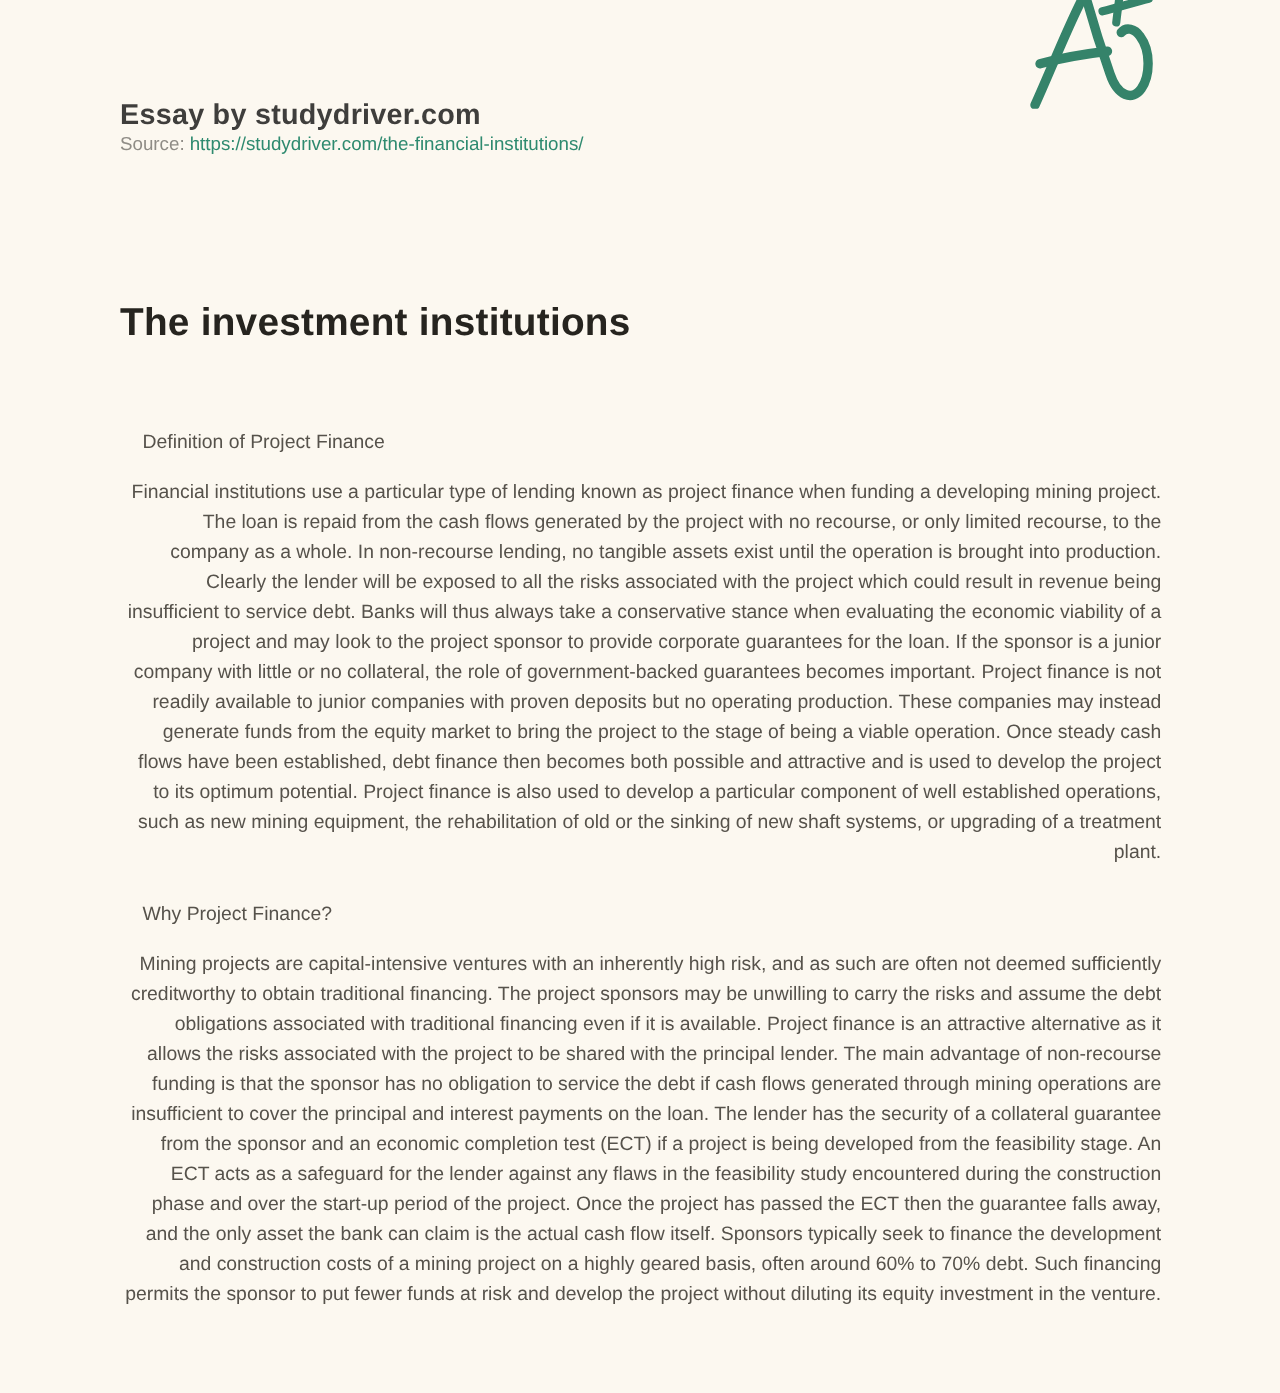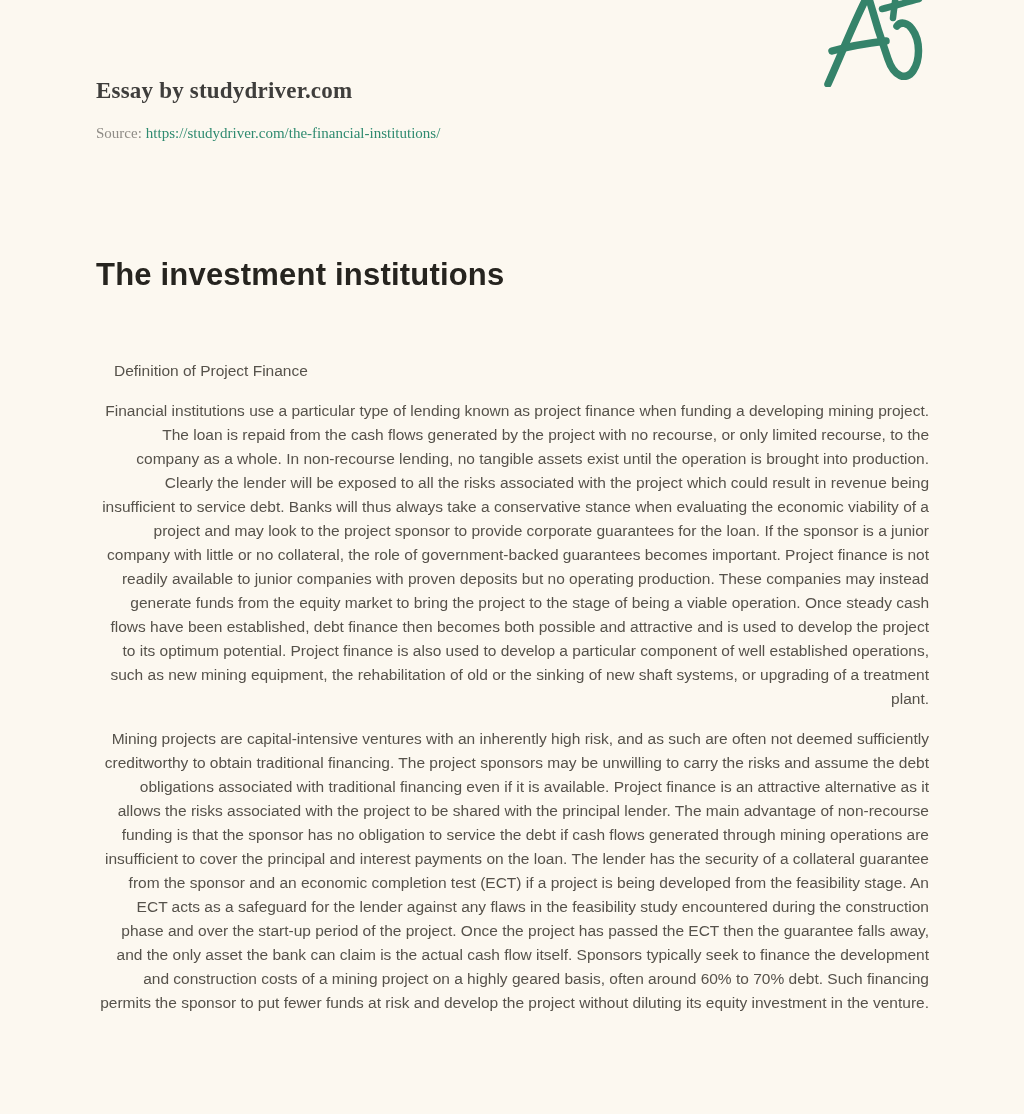--- a/index.html
+++ b/index.html
@@ -16,31 +16,29 @@
     font-family: "Liberation Sans", "DejaVu Sans", sans-serif;
   }
   .content {
     position: relative;
     margin: 0 96px;
     width: 833px;
   }
   .header {
     padding-top: 76px;
     position: relative;
-    font-family: Liberation Serif, serif;
   }
   .byline {
     font-size: 23px;
     font-weight: 700;
     color: #3f3e3c;
     line-height: 30px;
     letter-spacing: 0.2px;
   }
   .source-row {
-    margin-top: 17px;
     font-size: 15px;
     line-height: 20px;
   }
   .source-label {
     color: #8f8c86;
   }
   .source-link {
     color: #2e8a6f;
     text-decoration: none;
     margin-left: 4px;
@@ -107,17 +105,18 @@
         </svg>
       </div>
     </header>
 
     <h1 class="title">The investment institutions</h1>
 
     <section>
       <p class="section-heading">Definition of Project Finance</p>
       <p class="body-text">Financial institutions use a particular type of lending known as project finance when funding a developing mining project. The loan is repaid from the cash flows generated by the project with no recourse, or only limited recourse, to the company as a whole. In non-recourse lending, no tangible assets exist until the operation is brought into production. Clearly the lender will be exposed to all the risks associated with the project which could result in revenue being insufficient to service debt. Banks will thus always take a conservative stance when evaluating the economic viability of a project and may look to the project sponsor to provide corporate guarantees for the loan. If the sponsor is a junior company with little or no collateral, the role of government-backed guarantees becomes important. Project finance is not readily available to junior companies with proven deposits but no operating production. These companies may instead generate funds from the equity market to bring the project to the stage of being a viable operation. Once steady cash flows have been established, debt finance then becomes both possible and attractive and is used to develop the project to its optimum potential. Project finance is also used to develop a particular component of well established operations, such as new mining equipment, the rehabilitation of old or the sinking of new shaft systems, or upgrading of a treatment plant.</p>
 
+      <p class="section-heading second">Why Project Finance?</p>
       <p class="body-text">Mining projects are capital-intensive ventures with an inherently high risk, and as such are often not deemed sufficiently creditworthy to obtain traditional financing. The project sponsors may be unwilling to carry the risks and assume the debt obligations associated with traditional financing even if it is available. Project finance is an attractive alternative as it allows the risks associated with the project to be shared with the principal lender. The main advantage of non-recourse funding is that the sponsor has no obligation to service the debt if cash flows generated through mining operations are insufficient to cover the principal and interest payments on the loan. The lender has the security of a collateral guarantee from the sponsor and an economic completion test (ECT) if a project is being developed from the feasibility stage. An ECT acts as a safeguard for the lender against any flaws in the feasibility study encountered during the construction phase and over the start-up period of the project. Once the project has passed the ECT then the guarantee falls away, and the only asset the bank can claim is the actual cash flow itself. Sponsors typically seek to finance the development and construction costs of a mining project on a highly geared basis, often around 60% to 70% debt. Such financing permits the sponsor to put fewer funds at risk and develop the project without diluting its equity investment in the venture.</p>
     </section>
 
   </div>
 </div>
 
 </body></html>

